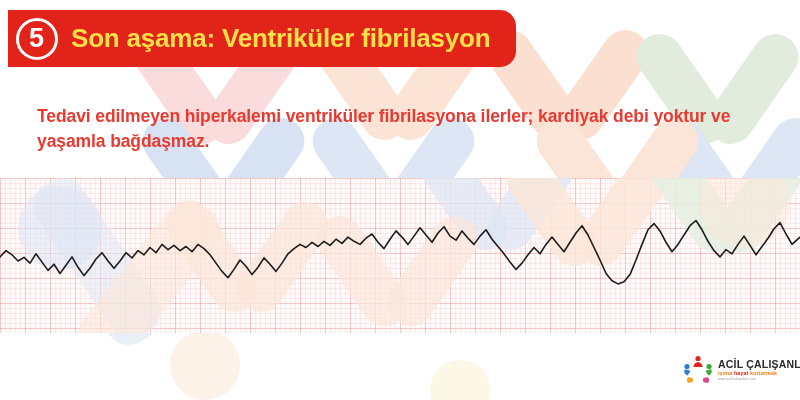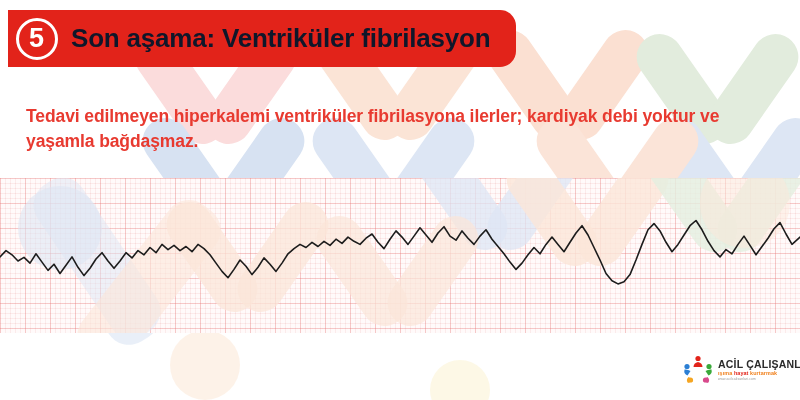--- a/index.html
+++ b/index.html
@@ -123,21 +123,21 @@
     font-size: 26px;
     font-weight: bold;
     letter-spacing: -0.2px;
     white-space: nowrap;
     margin-left: 6px;
   }
 
   
   .body-text {
     position: absolute;
-    left: 26px;
+    left: 37px;
     top: 104px;
     width: 762px;
     font-size: 17.5px;
     font-weight: bold;
     line-height: 1.42;
     letter-spacing: -0.1px;
   }
 
   
   .pill {
@@ -281,21 +281,21 @@
 
     <svg class="ecg-trace" viewBox="0 0 800 155" preserveAspectRatio="none">
       <polyline id="vf-trace" fill="none" stroke="#1c1c1c" stroke-width="1.6" stroke-linejoin="round" stroke-linecap="round" points="0.0,78.9 6.0,72.6 12.0,76.8 18.0,83.0 24.0,79.4 30.0,85.1 36.0,75.8 42.0,84.1 48.0,92.4 54.0,86.2 60.0,95.5 66.0,87.2 72.0,78.9 78.0,89.3 84.0,97.6 90.0,90.3 96.0,81.0 102.0,74.7 108.0,83.0 114.0,90.3 120.0,83.0 126.0,74.7 132.0,79.9 138.0,72.6 144.0,76.8 150.0,69.5 156.0,74.7 162.0,66.4 168.0,71.6 174.0,67.4 180.0,72.6 186.0,68.5 192.0,73.7 198.0,66.4 204.0,70.6 210.0,76.8 216.0,85.1 222.0,93.4 228.0,99.7 234.0,91.4 240.0,82.0 246.0,88.2 252.0,96.6 258.0,89.3 264.0,79.9 270.0,86.2 276.0,93.4 282.0,85.1 288.0,75.8 294.0,70.6 300.0,66.4 306.0,69.5 312.0,64.3 318.0,68.5 324.0,63.3 330.0,67.4 336.0,61.2 342.0,65.4 348.0,59.1 354.0,63.3 360.0,66.4 366.0,60.2 372.0,56.0 378.0,64.3 384.0,70.6 390.0,61.2 396.0,52.9 402.0,59.1 408.0,66.4 414.0,58.1 420.0,49.8 426.0,57.0 432.0,64.3 438.0,55.0 444.0,48.7 450.0,58.1 456.0,62.2 462.0,52.9 468.0,60.2 474.0,66.4 480.0,58.1 486.0,51.8 492.0,61.2 498.0,68.5 504.0,75.8 510.0,84.1 516.0,91.4 522.0,85.1 528.0,76.8 534.0,69.5 540.0,75.8 546.0,66.4 552.0,59.1 558.0,66.4 564.0,73.7 570.0,64.3 576.0,55.0 582.0,47.7 588.0,57.0 594.0,69.5 600.0,82.0 606.0,95.5 612.0,102.8 618.0,105.9 624.0,103.8 630.0,96.6 636.0,82.0 642.0,66.4 648.0,51.8 654.0,45.6 660.0,52.9 666.0,64.3 672.0,73.7 678.0,66.4 684.0,57.0 690.0,47.7 696.0,42.5 702.0,51.8 708.0,63.3 714.0,72.6 720.0,78.9 726.0,71.6 732.0,75.8 738.0,66.4 744.0,58.1 750.0,67.4 756.0,76.8 762.0,68.5 768.0,60.2 774.0,50.8 780.0,44.6 786.0,56.0 792.0,66.4 800.0,59.1"></polyline>
     </svg>
   </div>
 
   <div class="header" style="background: rgb(226, 35, 26);">
     <div class="num-badge">
       <div class="num-circle" style="color: rgb(255, 255, 255); border-color: rgb(255, 255, 255);">5</div>
     </div>
-    <div class="header-title" style="color: #0f172a;">Son aşama: Ventriküler fibrilasyon</div>
+    <div class="header-title" style="color: #fde047;">Son aşama: Ventriküler fibrilasyon</div>
   </div>
 
   <div class="body-text" style="color: rgb(232, 58, 48);">Tedavi edilmeyen hiperkalemi ventriküler fibrilasyona ilerler; kardiyak debi yoktur ve yaşamla bağdaşmaz.</div>
 
 
   <div class="logo">
     <svg class="logo-mark" viewBox="0 0 64 64">
       <g>
         <circle cx="32" cy="9" r="5.2" fill="#e2231a"></circle>
         <path d="M32 16 q9 2 9 10 l-18 0 q0-8 9-10z" fill="#e2231a"></path>

